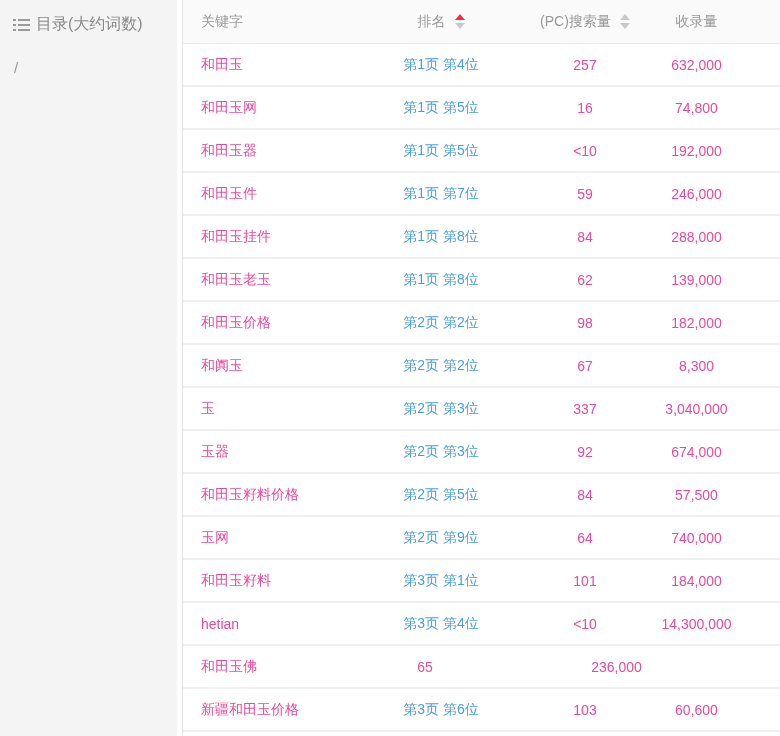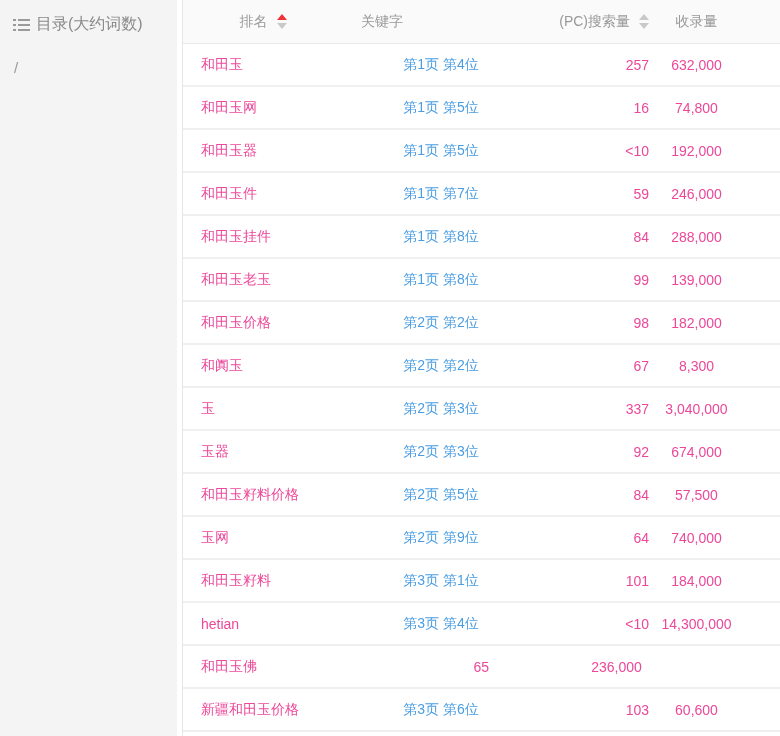--- a/index.html
+++ b/index.html
@@ -60,21 +60,21 @@
   .trow {
     display: flex;
     align-items: center;
     height: 43px;
     background: #fff;
     border-bottom: 2px solid #f0f0f0;
   }
   .col { overflow: hidden; white-space: nowrap; }
   .col-keyword { flex: 0 0 178px; padding-left: 18px; text-align: left; }
   .col-rank    { flex: 0 0 160px; text-align: center; }
-  .col-search  { flex: 0 0 128px; text-align: right; }
+  .col-search  { flex: 0 0 128px; text-align: center; }
   .col-index   { flex: 1 1 auto; text-align: center; padding-right: 36px; }
 
   .head-cell-inner {
     display: inline-flex;
     align-items: center;
     justify-content: center;
   }
   .rank-link {
     color: #4a9de2;
     text-decoration: none;
@@ -123,30 +123,30 @@
           </g>
         </svg>
       </span>
       <span>目录(大约词数)</span>
     </div>
     <div class="sidebar-item">/</div>
   </aside>
 
   <main class="main">
     <div class="thead">
+      <div class="col col-keyword">关键字</div>
       <div class="col col-rank">
         <span class="head-cell-inner">
           <span>排名</span>
           <span class="sort">
             <i class="tri tri-up active"></i>
             <i class="tri tri-down"></i>
           </span>
         </span>
       </div>
-      <div class="col col-keyword">关键字</div>
       <div class="col col-search">
         <span class="head-cell-inner">
           <span>(PC)搜索量</span>
           <span class="sort">
             <i class="tri tri-up"></i>
             <i class="tri tri-down"></i>
           </span>
         </span>
       </div>
       <div class="col col-index">收录量</div>
@@ -228,21 +228,21 @@
   </div>
 
   <div class="trow">
     <div class="col col-keyword">
       <span class="cell-text">和田玉老玉</span>
     </div>
     <div class="col col-rank">
       <a class="rank-link">第1页 第8位</a>
     </div>
     <div class="col col-search">
-      <span class="cell-text">99</span>
+      <span class="cell-text">62</span>
     </div>
     <div class="col col-index">
       <span class="cell-text">139,000</span>
     </div>
   </div>
 
   <div class="trow">
     <div class="col col-keyword">
       <span class="cell-text">和田玉价格</span>
     </div>

